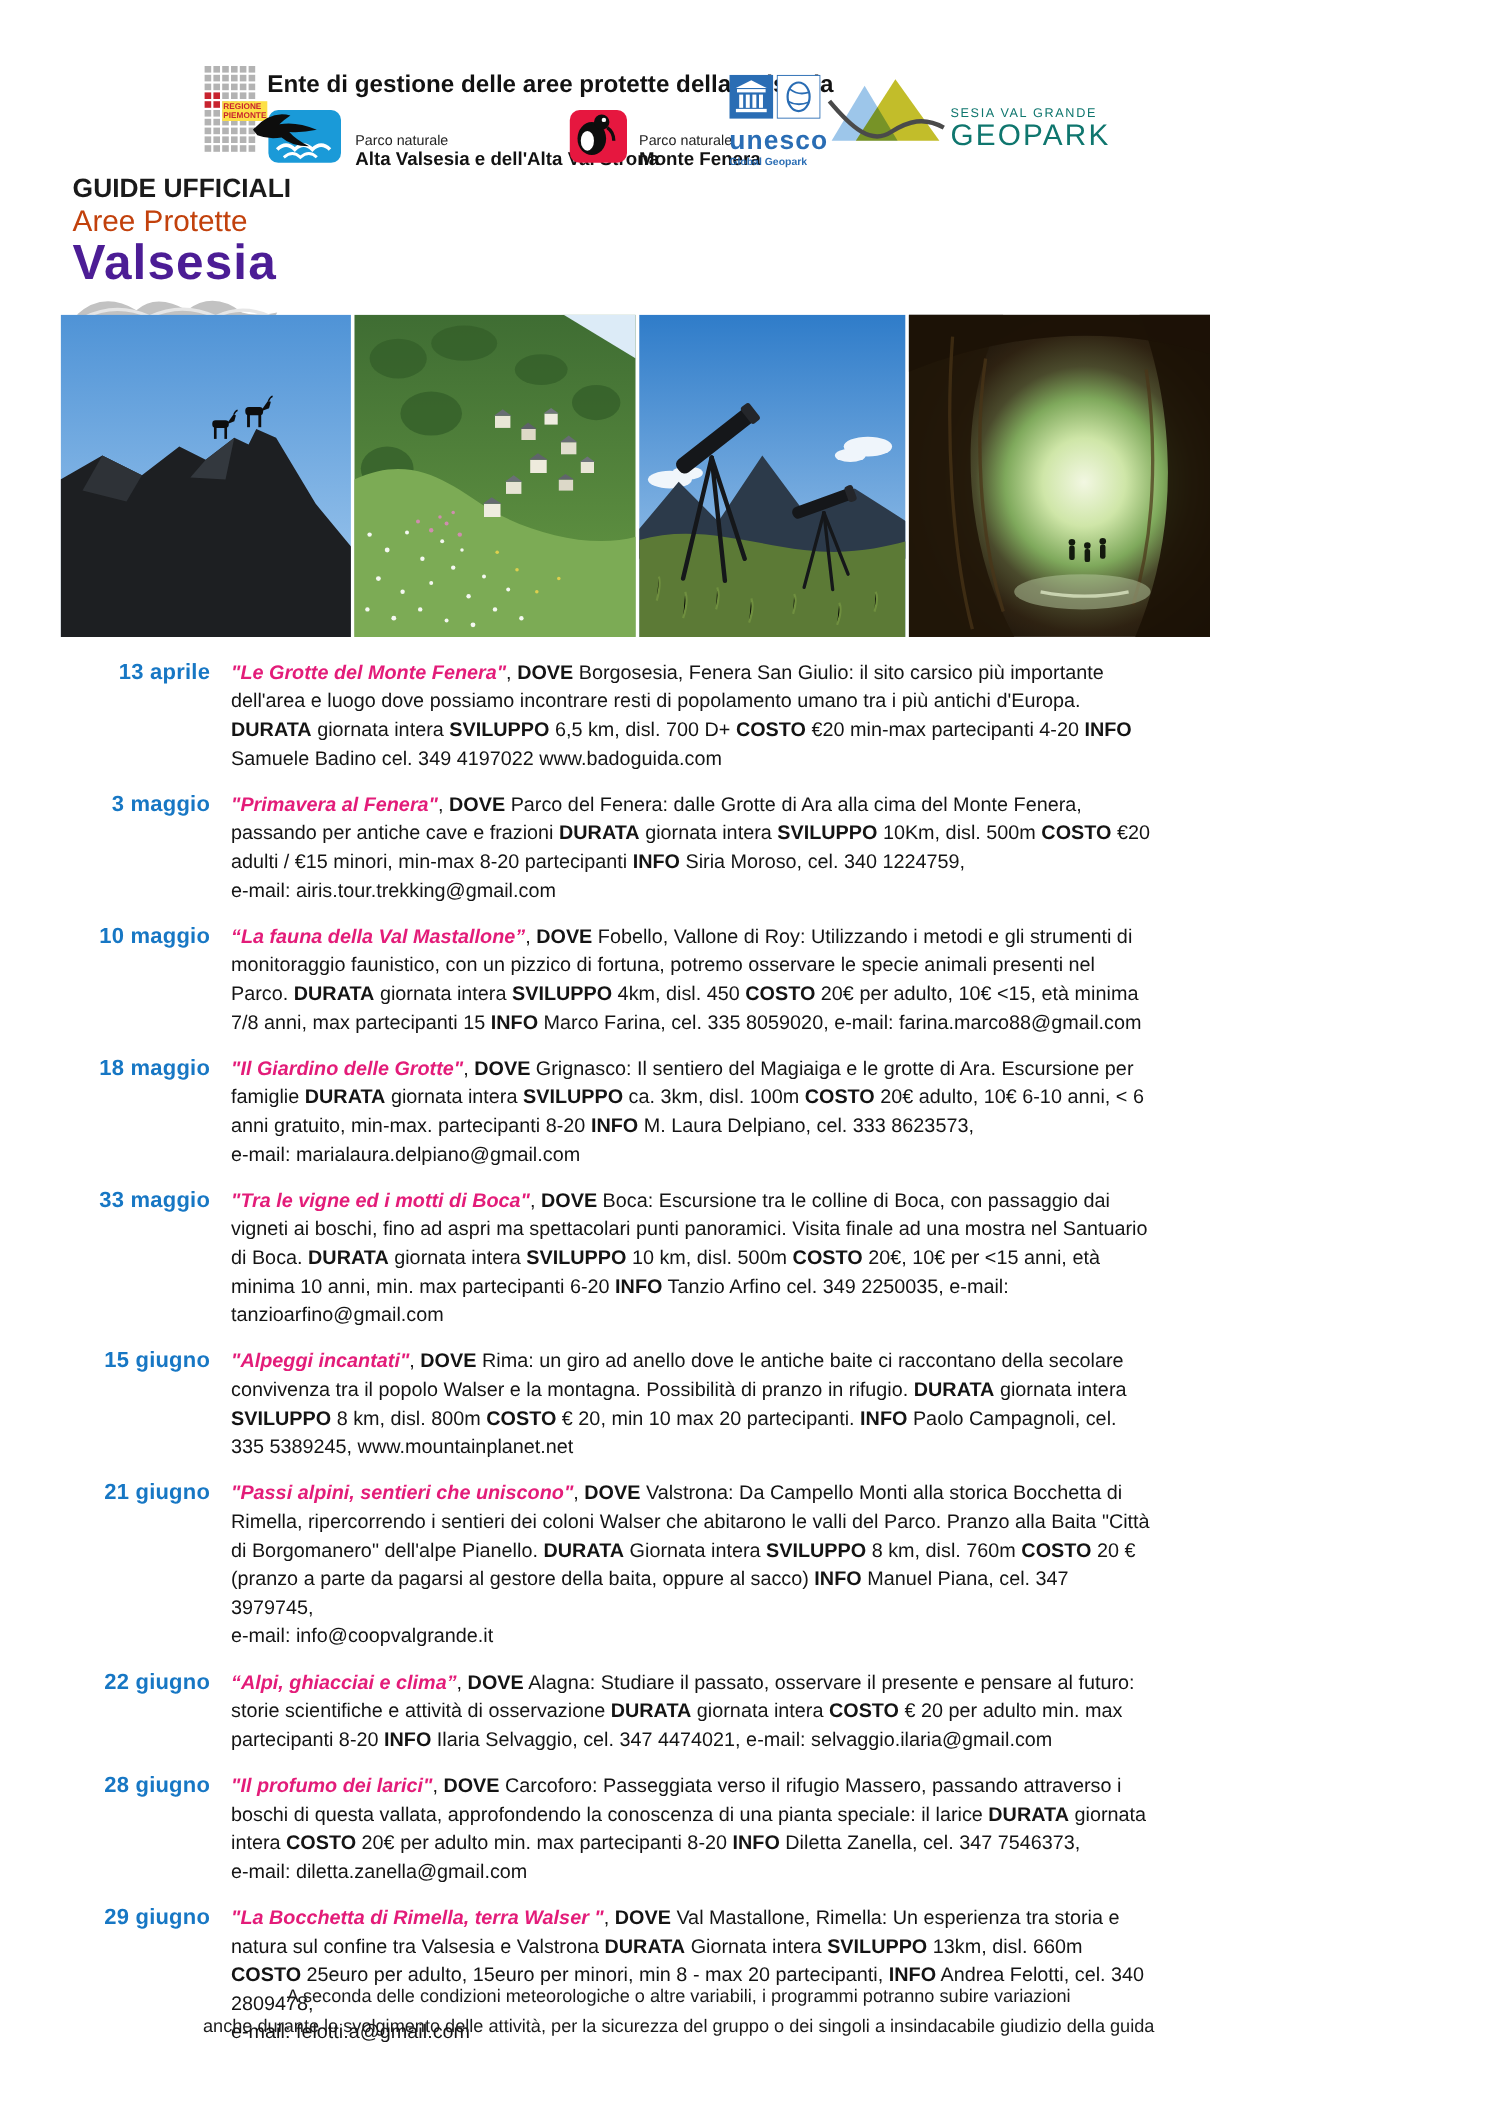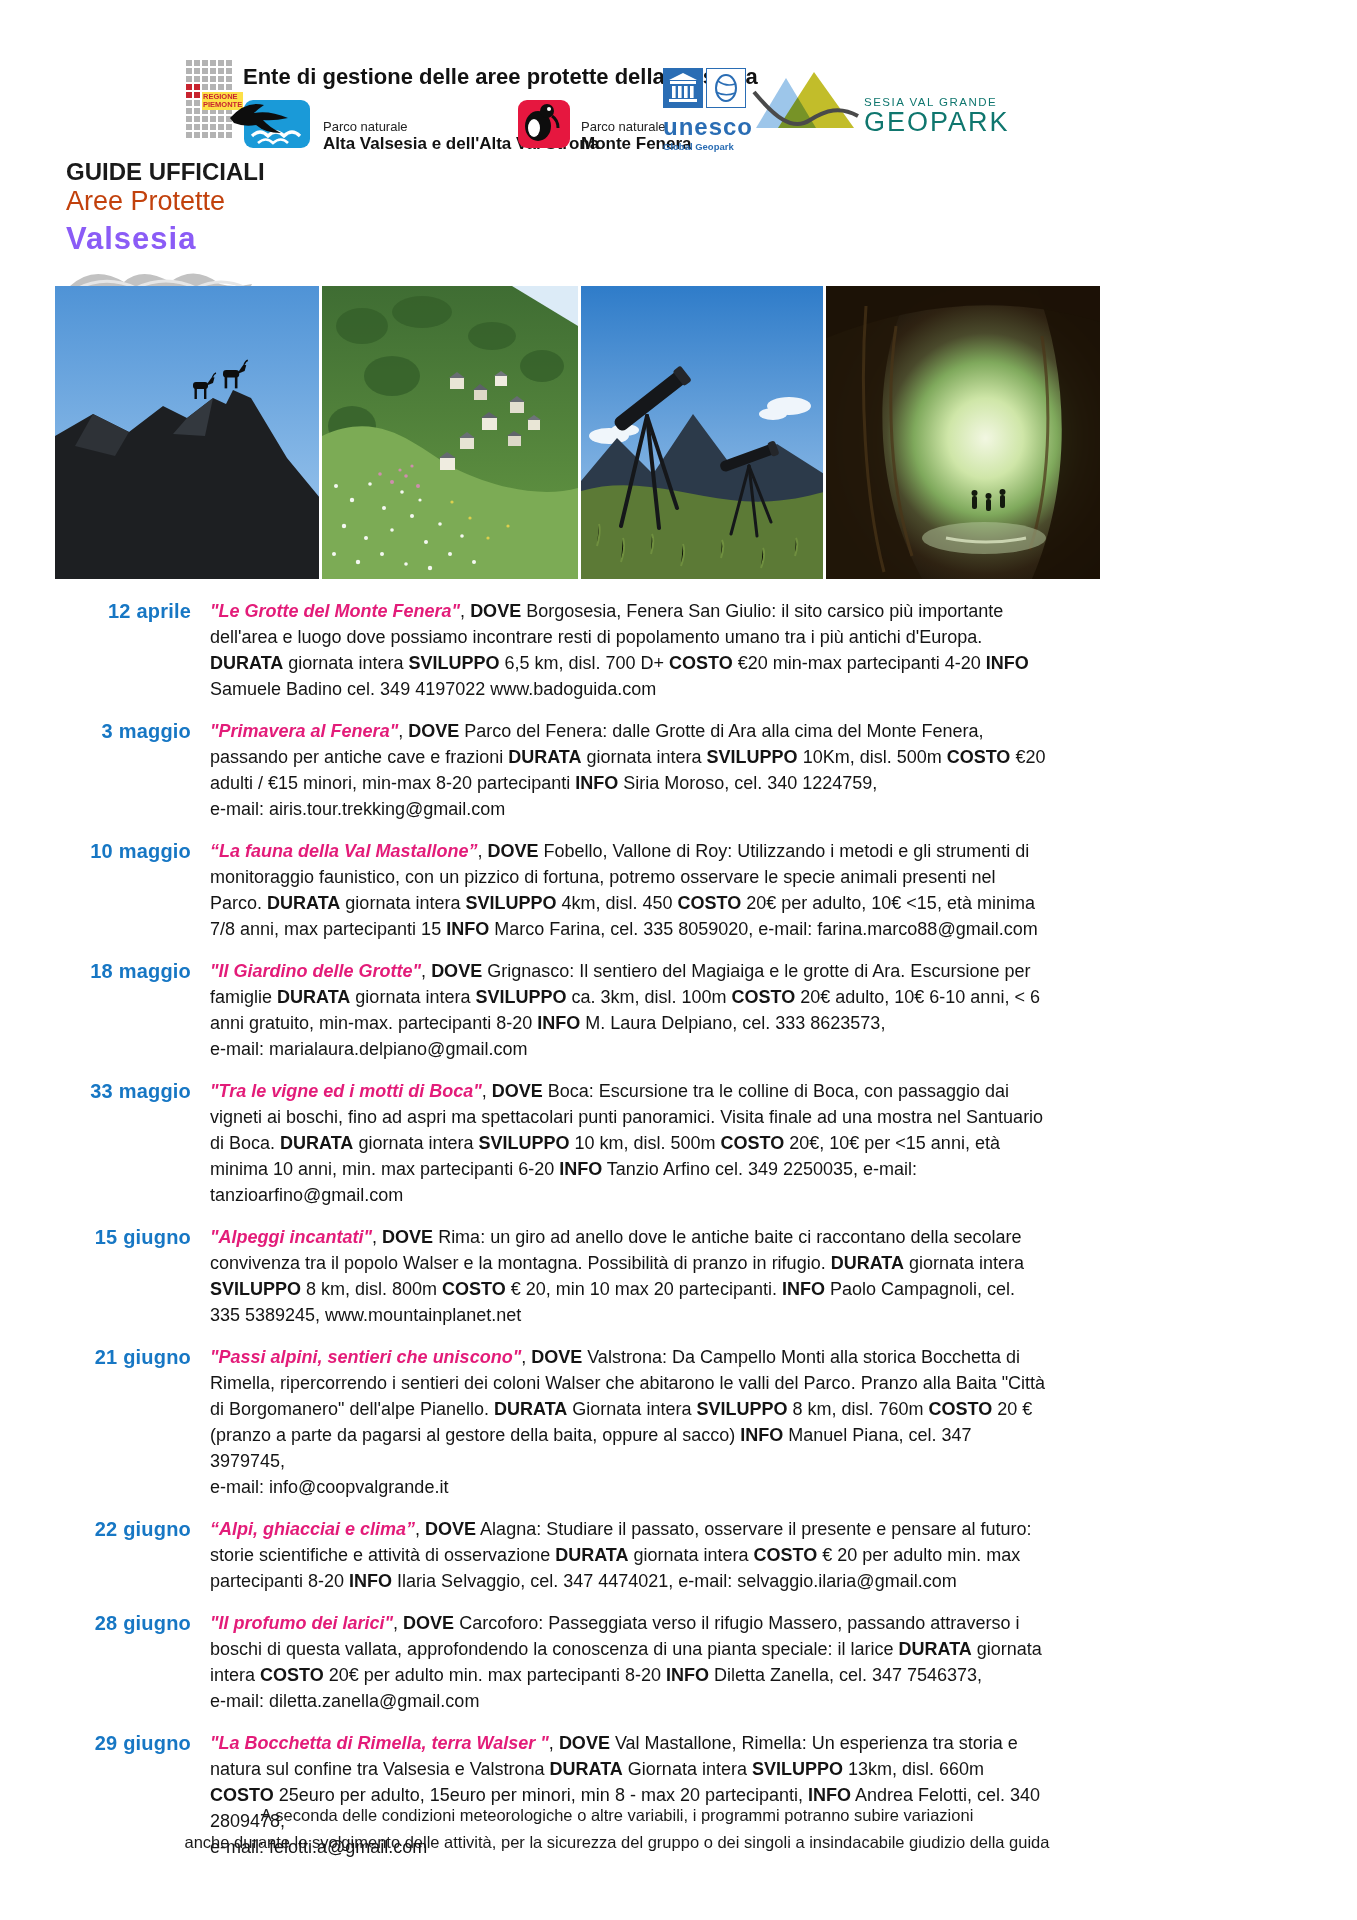--- a/index.html
+++ b/index.html
@@ -30,21 +30,21 @@
 
   .geopark { position:absolute; left:752px; top:64px; display:flex; align-items:flex-end; }
   .geopark-texts { margin-left:4px; padding-bottom:10px; color:#0f766e; }
   .geopark-line1 { font-size:11.5px; letter-spacing:1.5px; }
   .geopark-line2 { font-size:27px; letter-spacing:2px; line-height:28px; }
 
   
   .badge { position:absolute; left:66px; top:158px; width:210px; }
   .badge-l1 { font-size:24px; font-weight:bold; color:#1a1a1a; line-height:28px; }
   .badge-l2 { font-size:27px; font-weight:normal; color:#c2410c; line-height:30px; }
-  .badge-l3 { font-size:31px; font-weight:bold; color:#8b5cf6; line-height:46px; letter-spacing:1px; }
+  .badge-l3 { font-size:45px; font-weight:bold; color:#4c1d95; line-height:46px; letter-spacing:1px; }
 
   
   .big-title { position:absolute; left:295px; top:160px; width:660px; text-align:center;
     font-family:"DejaVu Sans", sans-serif; font-weight:bold; font-style:italic;
     color:#36a03c; -webkit-text-stroke:2.2px #161616; white-space:pre;
     text-shadow:3px 3px 2px rgba(30,30,30,0.45); }
   .big-title .l1 { font-size:47px; letter-spacing:3px; line-height:54px; }
   .big-title .l2 { font-size:46px; letter-spacing:1px; line-height:52px; margin-top:2px; }
 
   
@@ -426,21 +426,21 @@
           <rect x="174" y="209" width="5" height="13" rx="2"></rect>
             <circle cx="176.5" cy="206" r="3"></circle>
         </g>
       </svg>
     </div>
 
   </div>
 
   <div class="excursions" id="excursions">
       <div class="entry">
-        <div class="edate">12 aprile</div>
+        <div class="edate">13 aprile</div>
         <div class="etext"><span class="seg-title">"Le Grotte del Monte Fenera"</span><span class="seg-n">, </span><span class="seg-b">DOVE</span><span class="seg-n"> Borgosesia, Fenera San Giulio: il sito carsico più importante dell'area e luogo dove possiamo incontrare resti di popolamento umano tra i più antichi d'Europa. </span><span class="seg-b">DURATA</span><span class="seg-n"> giornata intera </span><span class="seg-b">SVILUPPO</span><span class="seg-n"> 6,5 km, disl. 700 D+ </span><span class="seg-b">COSTO</span><span class="seg-n"> €20 min-max partecipanti 4-20 </span><span class="seg-b">INFO</span><span class="seg-n"> Samuele Badino cel. 349 4197022 www.badoguida.com</span></div>
       </div>
       <div class="entry">
         <div class="edate">3 maggio</div>
         <div class="etext"><span class="seg-title">"Primavera al Fenera"</span><span class="seg-n">, </span><span class="seg-b">DOVE</span><span class="seg-n"> Parco del Fenera: dalle Grotte di Ara alla cima del Monte Fenera, passando per antiche cave e frazioni </span><span class="seg-b">DURATA</span><span class="seg-n"> giornata intera </span><span class="seg-b">SVILUPPO</span><span class="seg-n"> 10Km, disl. 500m </span><span class="seg-b">COSTO</span><span class="seg-n"> €20 adulti / €15 minori, min-max 8-20 partecipanti </span><span class="seg-b">INFO</span><span class="seg-n"> Siria Moroso, cel. 340 1224759,
 e-mail: airis.</span><span class="seg-i">tour.trekking@gmail.com</span></div>
       </div>
       <div class="entry">
         <div class="edate">10 maggio</div>
         <div class="etext"><span class="seg-title">“La fauna della Val Mastallone”</span><span class="seg-n">, </span><span class="seg-b">DOVE</span><span class="seg-n"> Fobello, Vallone di Roy: Utilizzando i metodi e gli strumenti di monitoraggio faunistico, con un pizzico di fortuna, potremo osservare le specie animali presenti nel Parco. </span><span class="seg-b">DURATA</span><span class="seg-n"> giornata intera </span><span class="seg-b">SVILUPPO</span><span class="seg-n"> 4km, disl. 450 </span><span class="seg-b">COSTO</span><span class="seg-n"> 20€ per adulto, 10€ &lt;15, età minima 7/8 anni, max partecipanti 15 </span><span class="seg-b">INFO</span><span class="seg-n"> Marco Farina, cel. 335 8059020, e-mail: farina.marco88@gmail.com</span></div>

